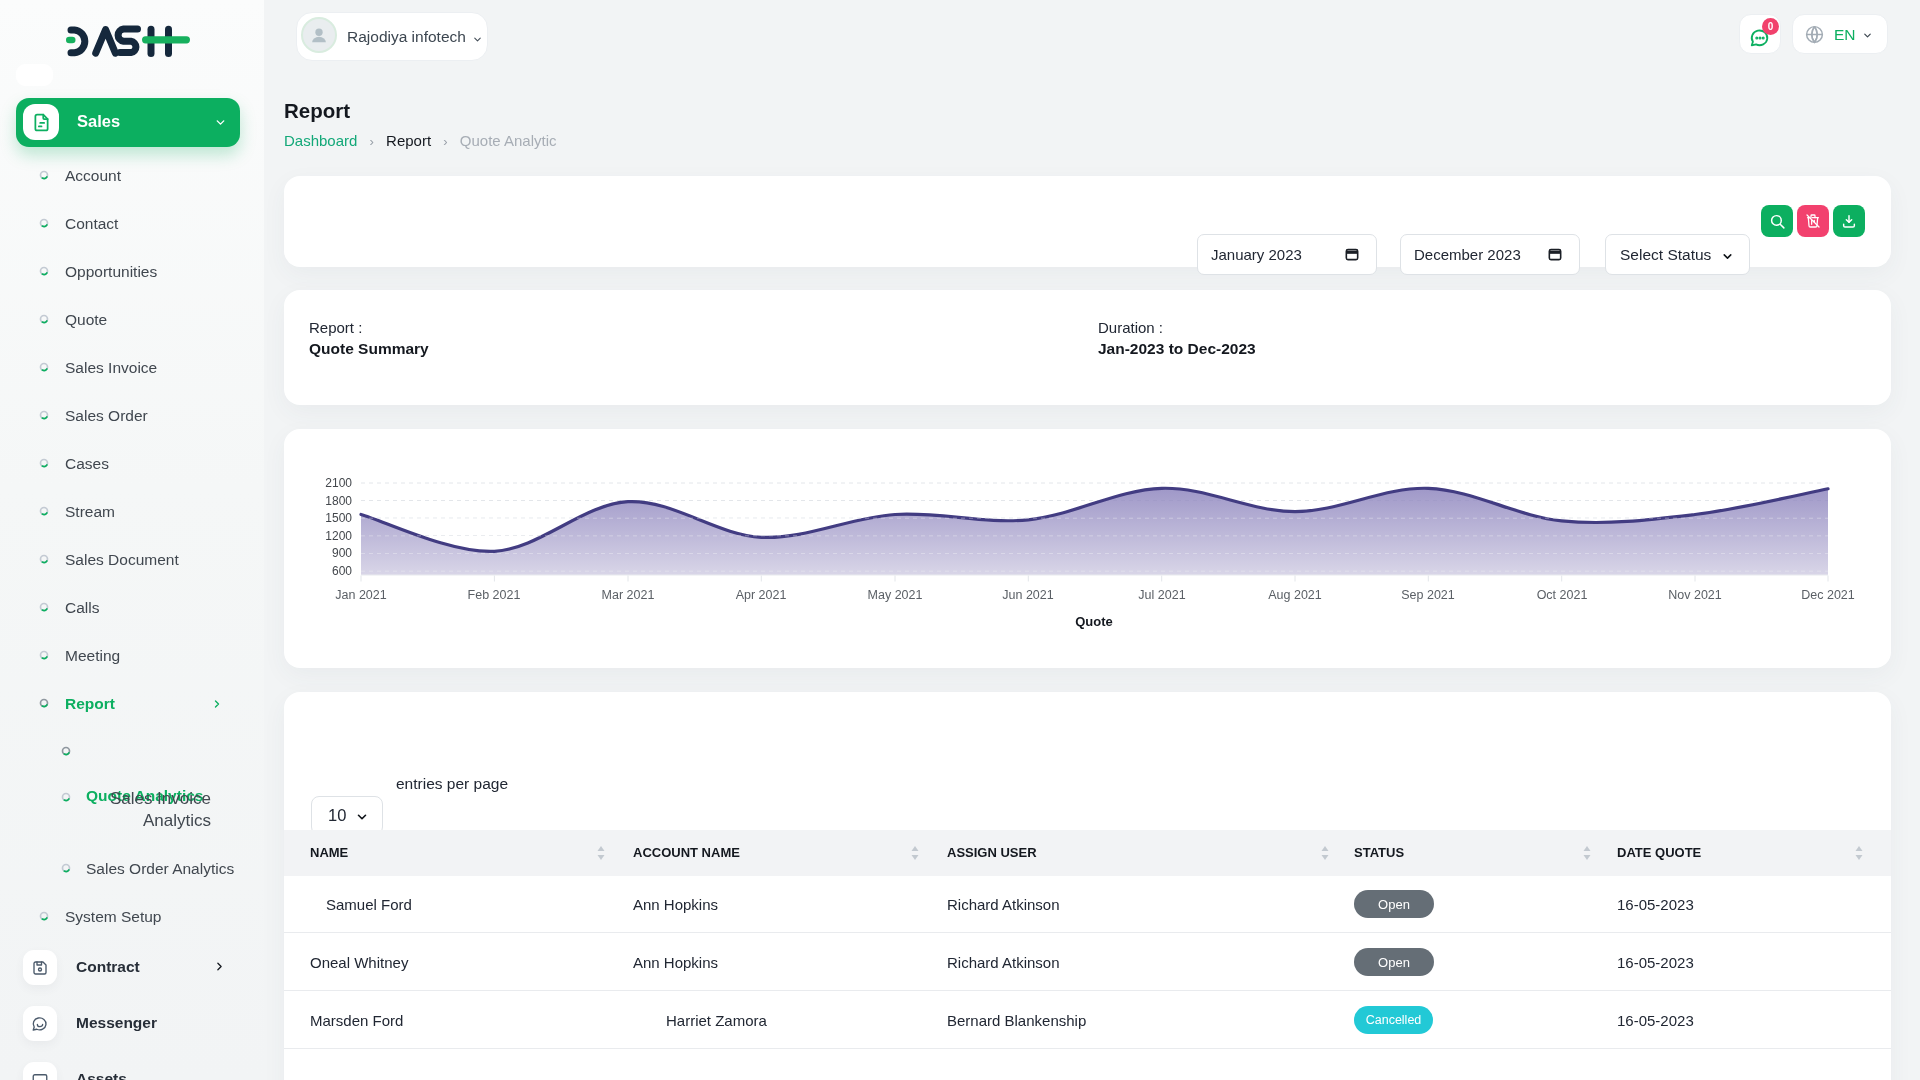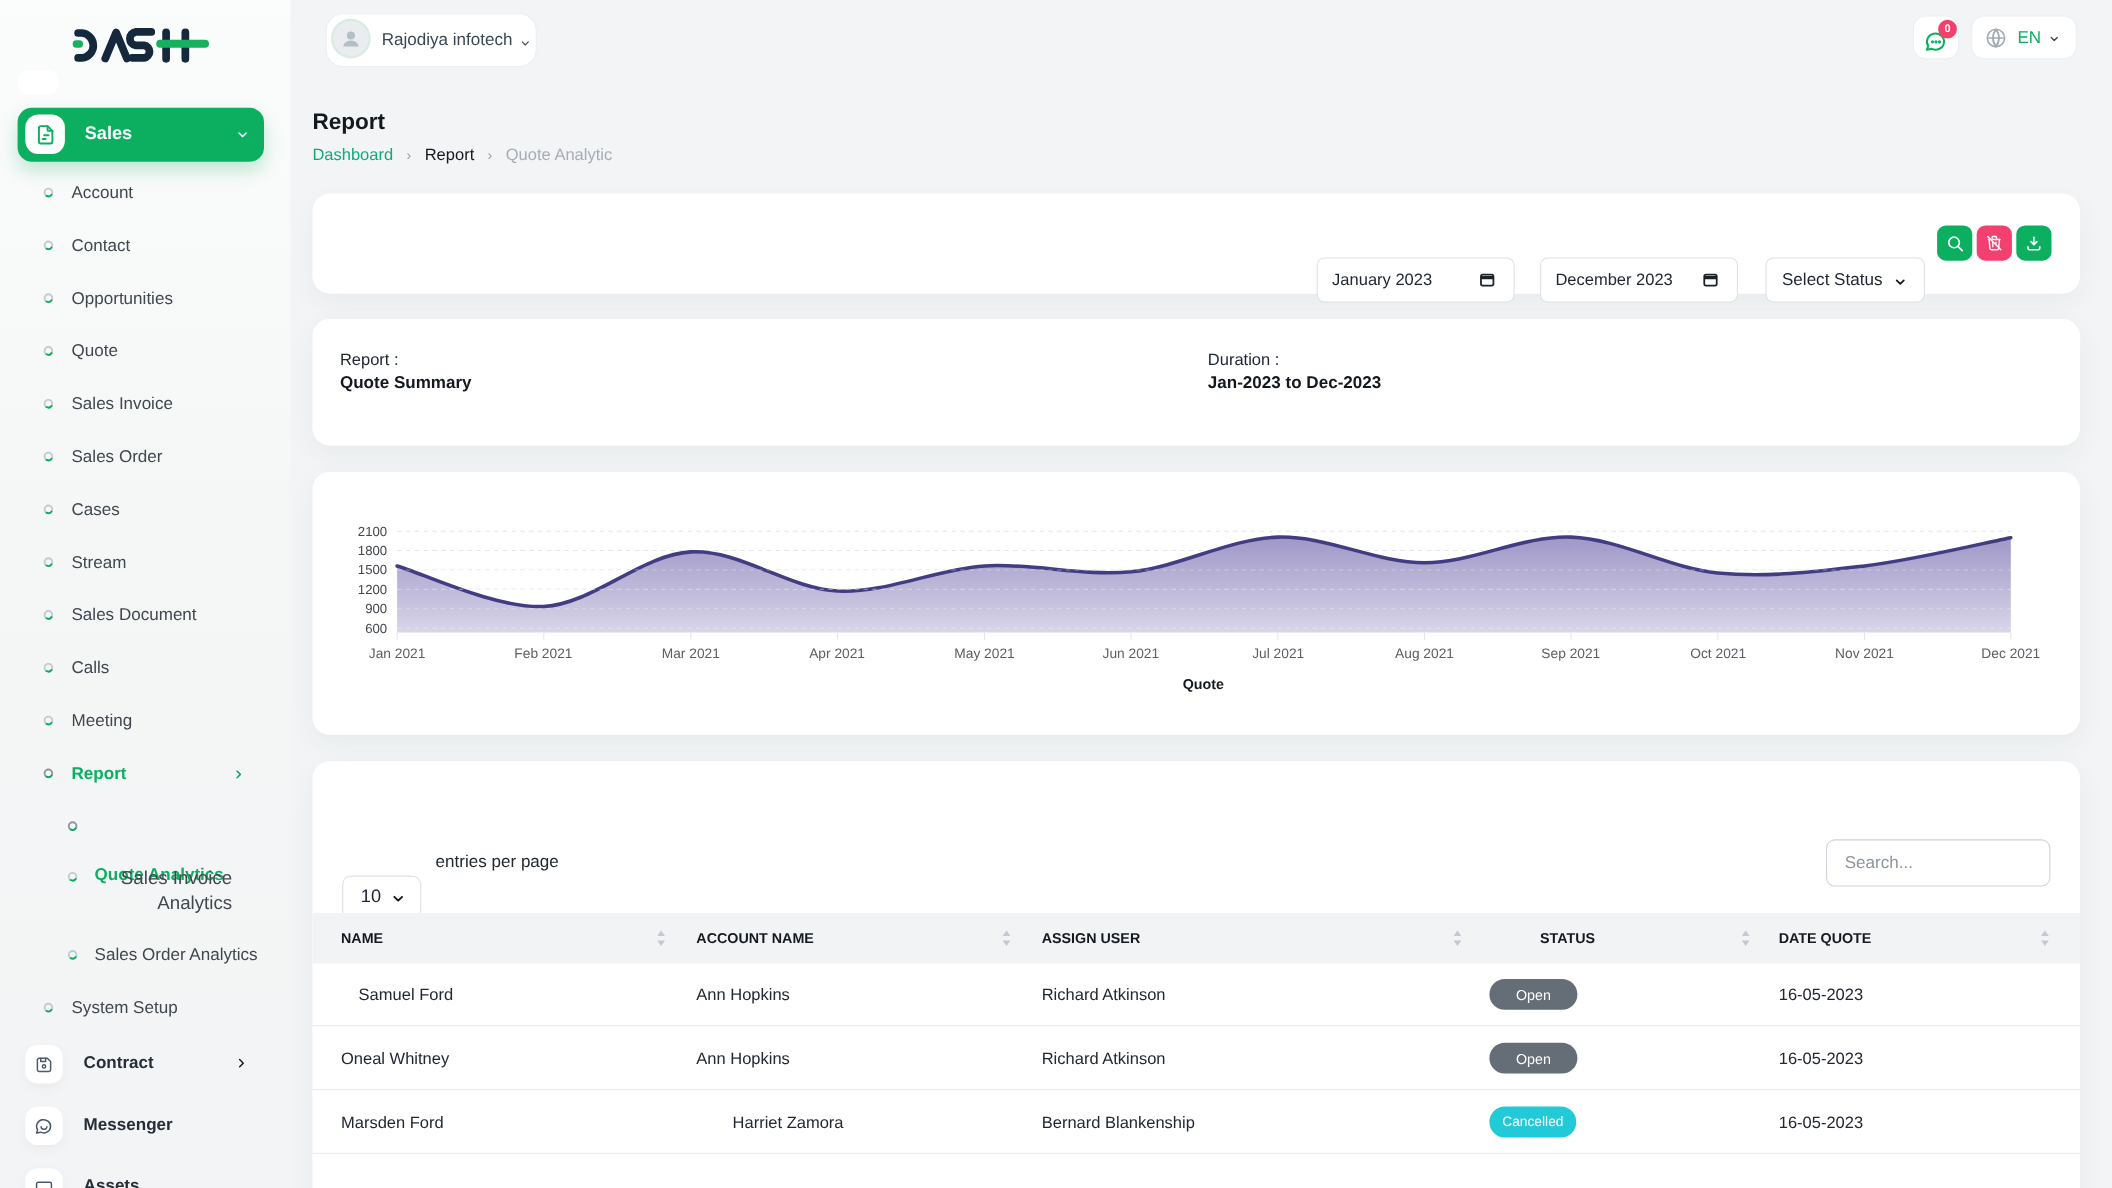--- a/index.html
+++ b/index.html
@@ -222,29 +222,26 @@
 </div>
 
 <div class="card" style="top:692px; height:500px;">
   <div class="inp" style="left:27px; top:72px; width:72px; height:39px; position:absolute; border-radius:8px;">
     <span style="padding-left:16px; font-size:16.5px;">10</span>
     <svg class="abs" style="right:13px; top:13px;" width="14" height="14" viewBox="0 0 24 24" fill="none" stroke="#0f1318" stroke-width="2.8" stroke-linecap="round" stroke-linejoin="round">
         <path d="M6 9l6 6 6-6"></path>
       </svg>
   </div>
   <div class="abs" style="left:112px; top:83px; font-size:15.5px; color:#212733;">entries per page</div>
-  <div class="abs" style="left:1376px; top:71px; width:204px; height:43px; background:#fff; border:1px solid #ced4da; border-radius:8px;">
-    <div style="padding:12px 0 0 16px; font-size:15.5px; color:#8d949e;">Search...</div>
-  </div>
 
   <div class="abs" style="left:0; top:138px; width:1607px; height:46px; background:#f2f3f5;"></div>
   <div class="abs" style="left:26px; top:153px; font-size:13px; font-weight:bold; color:#14181f;">NAME</div>
   <div class="abs" style="left:349px; top:153px; font-size:13px; font-weight:bold; color:#14181f;">ACCOUNT NAME</div>
   <div class="abs" style="left:663px; top:153px; font-size:13px; font-weight:bold; color:#14181f;">ASSIGN USER</div>
-  <div class="abs" style="left:1070px; top:153px; font-size:13px; font-weight:bold; color:#14181f;margin-left:46px;">STATUS</div>
+  <div class="abs" style="left:1070px; top:153px; font-size:13px; font-weight:bold; color:#14181f;">STATUS</div>
   <div class="abs" style="left:1333px; top:153px; font-size:13px; font-weight:bold; color:#14181f;">DATE QUOTE</div>
 
   <svg class="abs" style="left:312px; top:153px;" width="10" height="16" viewBox="0 0 10 16">
       <path d="M5 1 L8.5 6 L1.5 6 Z" fill="#c3c9d0"></path>
       <path d="M5 15 L8.5 10 L1.5 10 Z" fill="#c3c9d0"></path>
     </svg>
   <svg class="abs" style="left:626px; top:153px;" width="10" height="16" viewBox="0 0 10 16">
       <path d="M5 1 L8.5 6 L1.5 6 Z" fill="#c3c9d0"></path>
       <path d="M5 15 L8.5 10 L1.5 10 Z" fill="#c3c9d0"></path>
     </svg>

